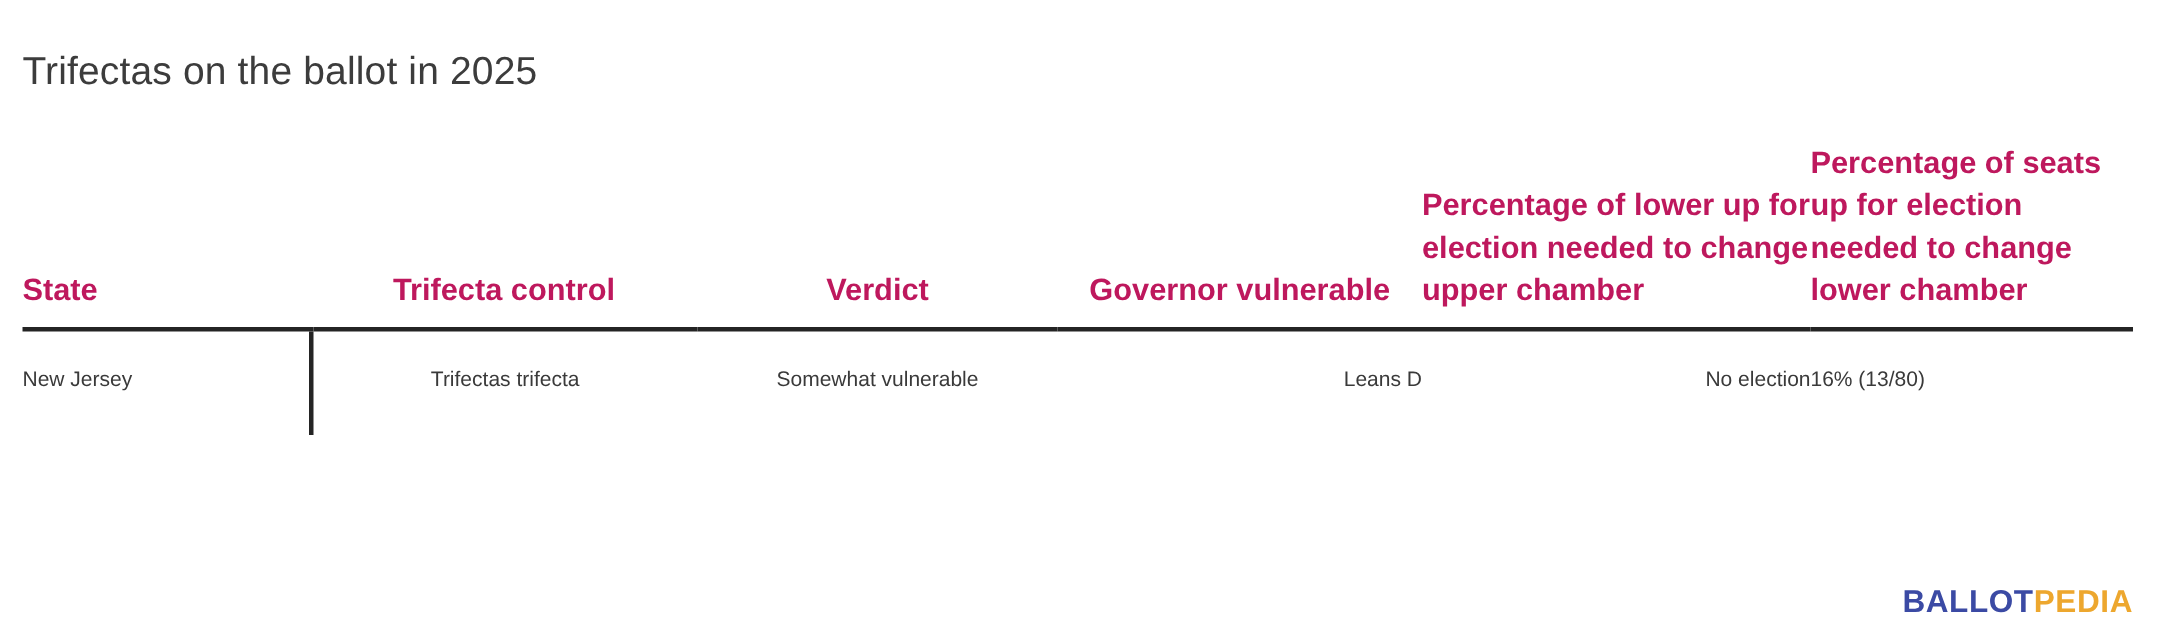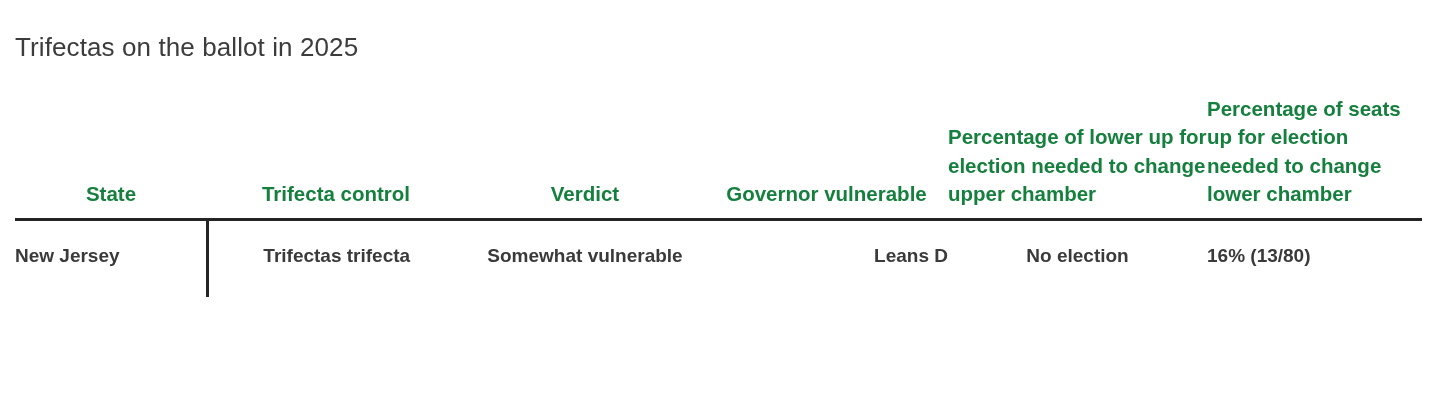--- a/index.html
+++ b/index.html
@@ -40,55 +40,55 @@
     width: 1407px;
   }
   table.data-table {
     width: 1407px;
     border-collapse: collapse;
     table-layout: fixed;
   }
   table.data-table thead th {
     font-size: 20.5px;
     font-weight: bold;
-    color: #15803d;
+    color: #be185d;
     vertical-align: bottom;
     padding: 0 0 10px 0;
     line-height: 1.38;
     border-bottom: 3px solid #242424;
   }
   table.data-table tbody td {
-    font-size: 19px;
-    font-weight: 700;
+    font-size: 14px;
+    font-weight: 400;
     color: #3a3a3a;
     vertical-align: middle;
     line-height: 1.34;
     padding: 22px 0 28px 0;
   }
   
   .col-state    { width: 192px; }
   .col-trifecta { width: 258px; }
   .col-verdict  { width: 240px; }
   .col-gov      { width: 243px; }
   .col-upper    { width: 259px; }
   .col-lower    { width: 215px; }
 
   
-  .h-state    { text-align: center;   padding-left: 16px; }
+  .h-state    { text-align: left;   padding-left: 16px; }
   .h-trifecta { text-align: center; }
   .h-verdict  { text-align: center;   padding-left: 55px; }
   .h-gov      { text-align: center; }
   .h-upper    { text-align: left;   padding-left: 18px; }
   .h-lower    { text-align: left;   padding-left: 2px; }
 
   .c-state    { text-align: left;   padding-left: 14px; }
   .c-trifecta { text-align: center; }
   .c-verdict  { text-align: center; padding-left: 8px; }
   .c-gov      { text-align: right; }
-  .c-upper    { text-align: center;   padding-left: 19px; }
+  .c-upper    { text-align: right;   padding-left: 19px; }
   .c-lower    { text-align: left;   padding-left: 2px; }
 
   
   .c-state {
     border-right: 3px solid #242424;
   }
 
   
   .logo {
     position: absolute;
@@ -135,14 +135,17 @@
           <td class="c-trifecta">Trifectas trifecta</td>
           <td class="c-verdict">Somewhat vulnerable</td>
           <td class="c-gov">Leans D</td>
           <td class="c-upper">No election</td>
           <td class="c-lower">16% (13/80)</td>
         </tr>
       </tbody>
     </table>
   </div>
 
+  <div class="logo">
+    <span class="lg-a">BALLOT</span><span class="lg-b">PEDIA</span>
+  </div>
 
 </div>
 
 </body></html>

